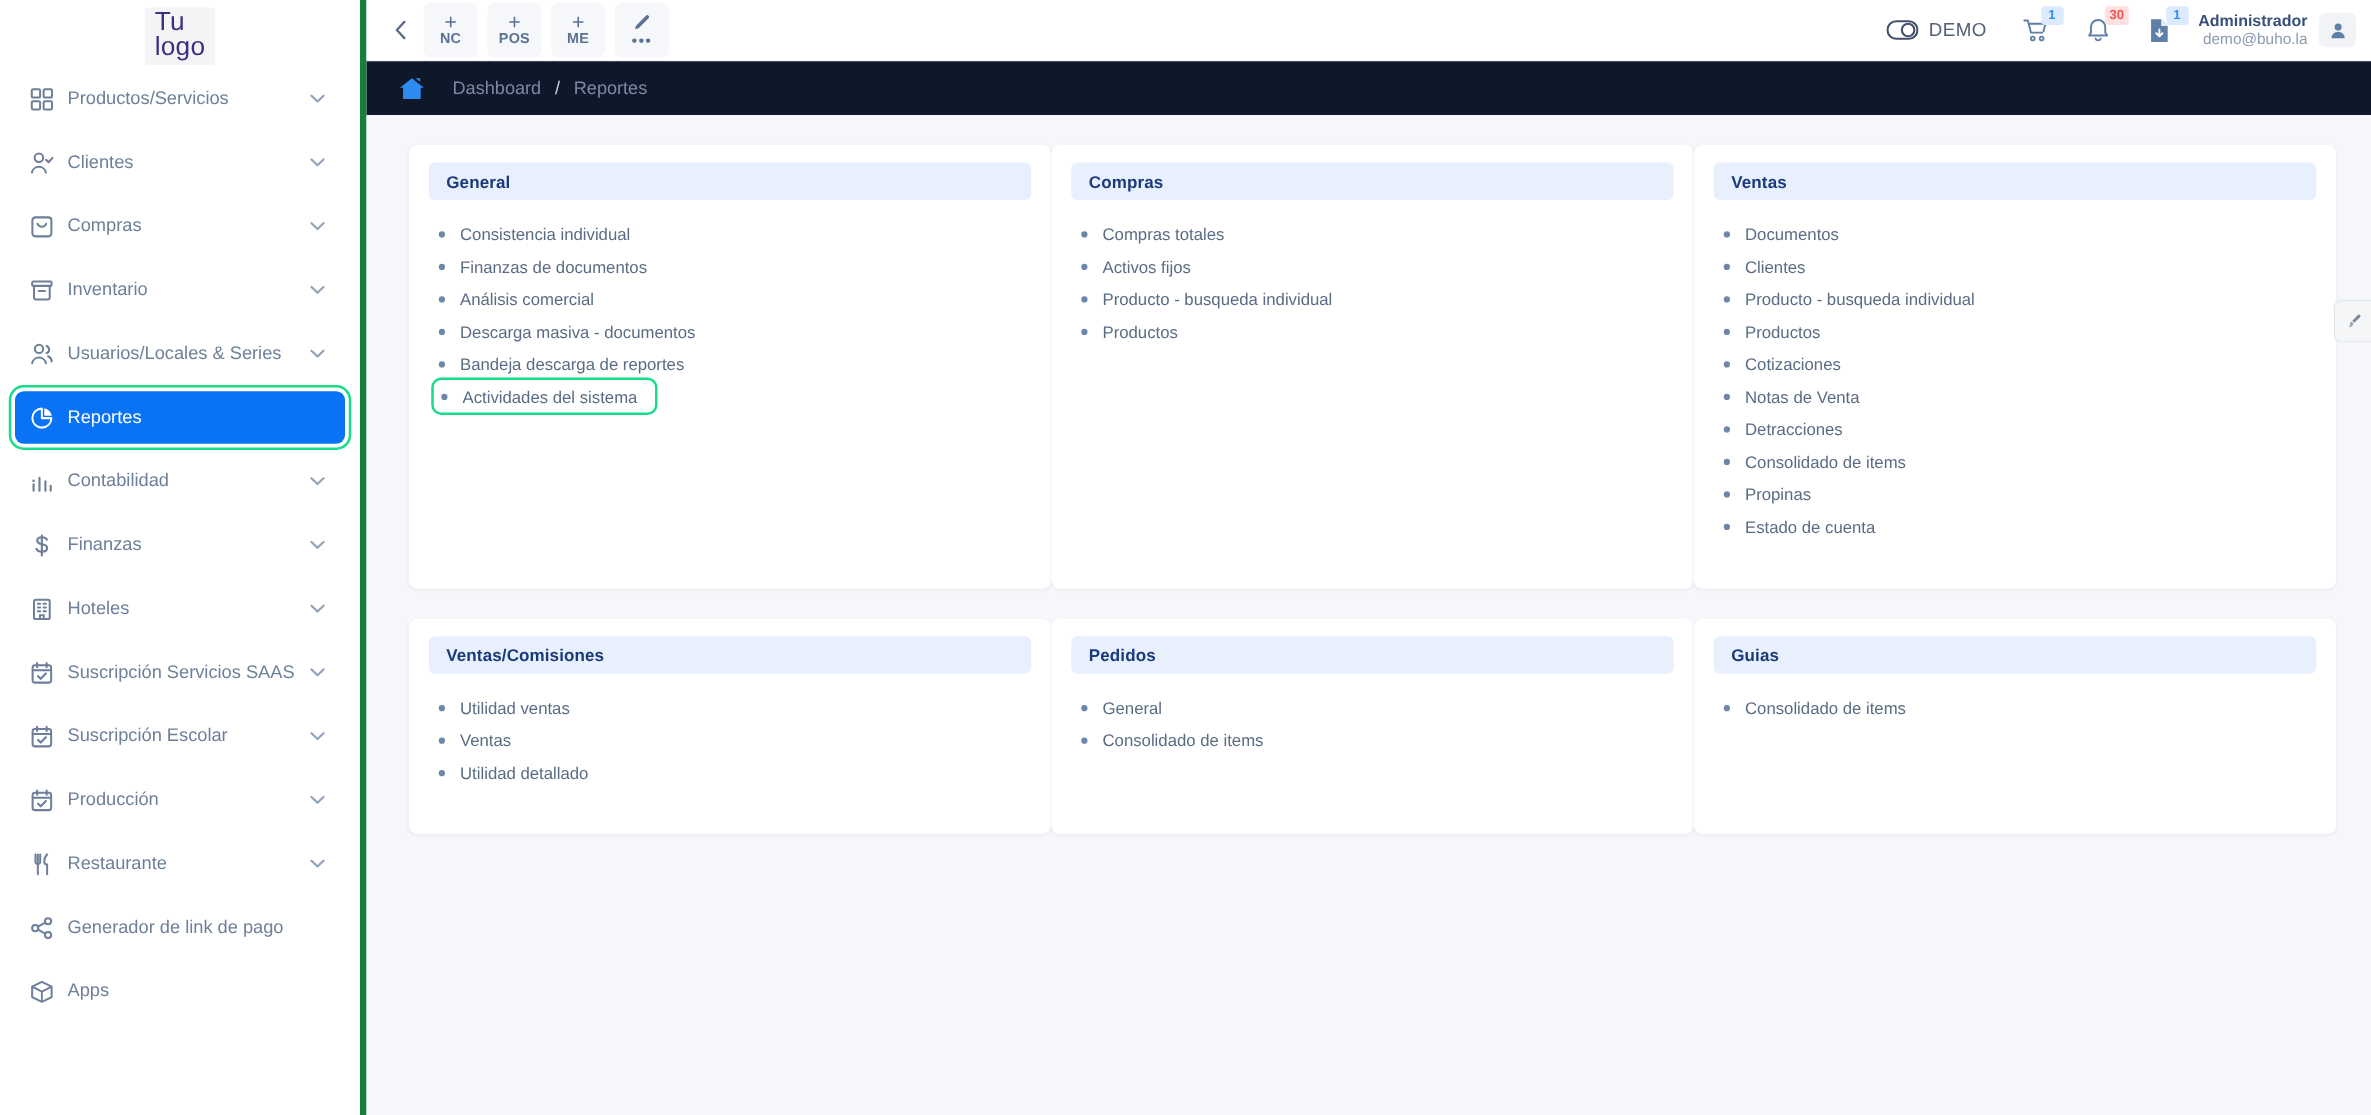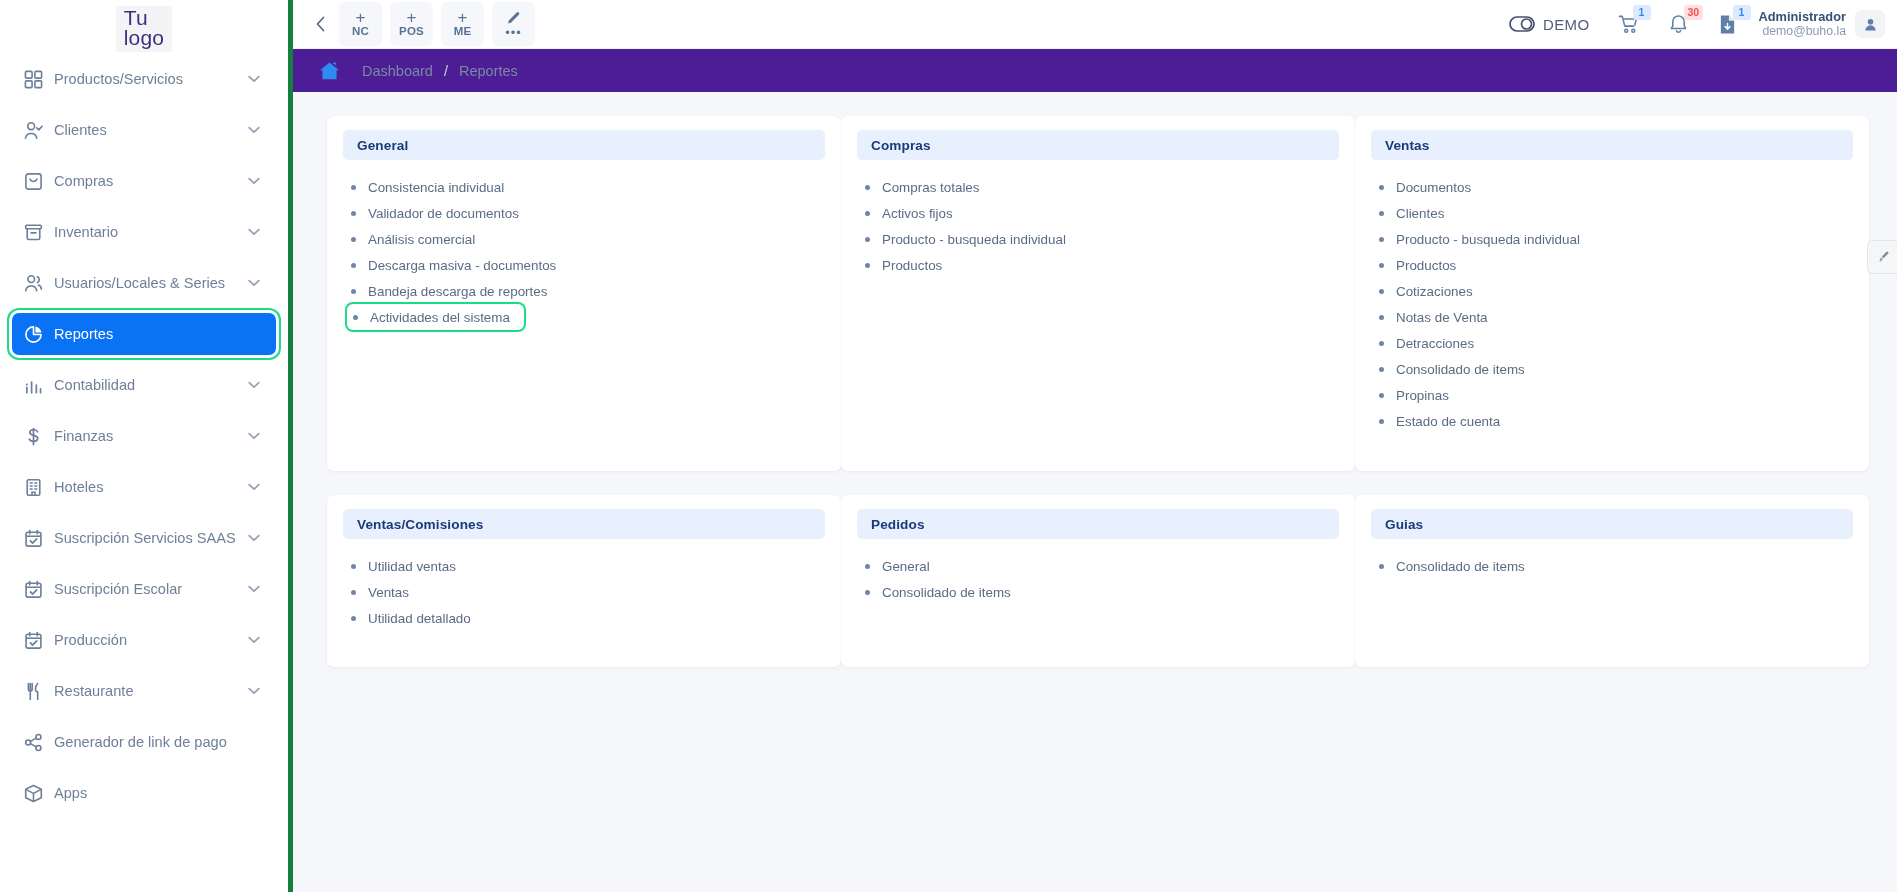--- a/index.html
+++ b/index.html
@@ -75,21 +75,21 @@
   .user-text { text-align: right; line-height: 1.18; }
   .user-name { font-size: 12.8px; font-weight: 700; color: #36507a; }
   .user-mail { font-size: 12.3px; color: #8a9ab3; }
   .avatar-btn {
     width: 30px; height: 28px; border-radius: 6px; background: #f1f3f7;
     display: flex; align-items: center; justify-content: center; color: #5f7falpha;
     color: #5f7fa8;
   }
 
   .breadcrumb-bar {
-    height: 44px; background: #4c1d95; border-top: 1px solid #eef1f5;
+    height: 44px; background: #0f172a; border-top: 1px solid #eef1f5;
     display: flex; align-items: center; padding: 0 0 0 26px; flex: 0 0 44px;
   }
   .home-icon { color: #2e8bf0; display: flex; align-items: center; margin-right: 22px; }
   .crumb { font-size: 14.5px; color: #7b8aa3; }
   .crumb.sep { color: #ccd5e0; margin: 0 11px; }
 
   
   .content { flex: 1 1 auto; overflow: hidden; padding: 24px 28px 0 34px; position: relative; }
   .card-row { display: flex; margin-bottom: 24px; }
   .card {
@@ -469,21 +469,21 @@
             <div class="card-head">
               <span class="card-title">General</span>
             </div>
             <ul class="card-list">
               <li class="">
                 <span class="dot"></span>
                 <span>Consistencia individual</span>
               </li>
               <li class="">
                 <span class="dot"></span>
-                <span>Validador de documentos</span>
+                <span>Finanzas de documentos</span>
               </li>
               <li class="">
                 <span class="dot"></span>
                 <span>Análisis comercial</span>
               </li>
               <li class="">
                 <span class="dot"></span>
                 <span>Descarga masiva - documentos</span>
               </li>
               <li class="">

